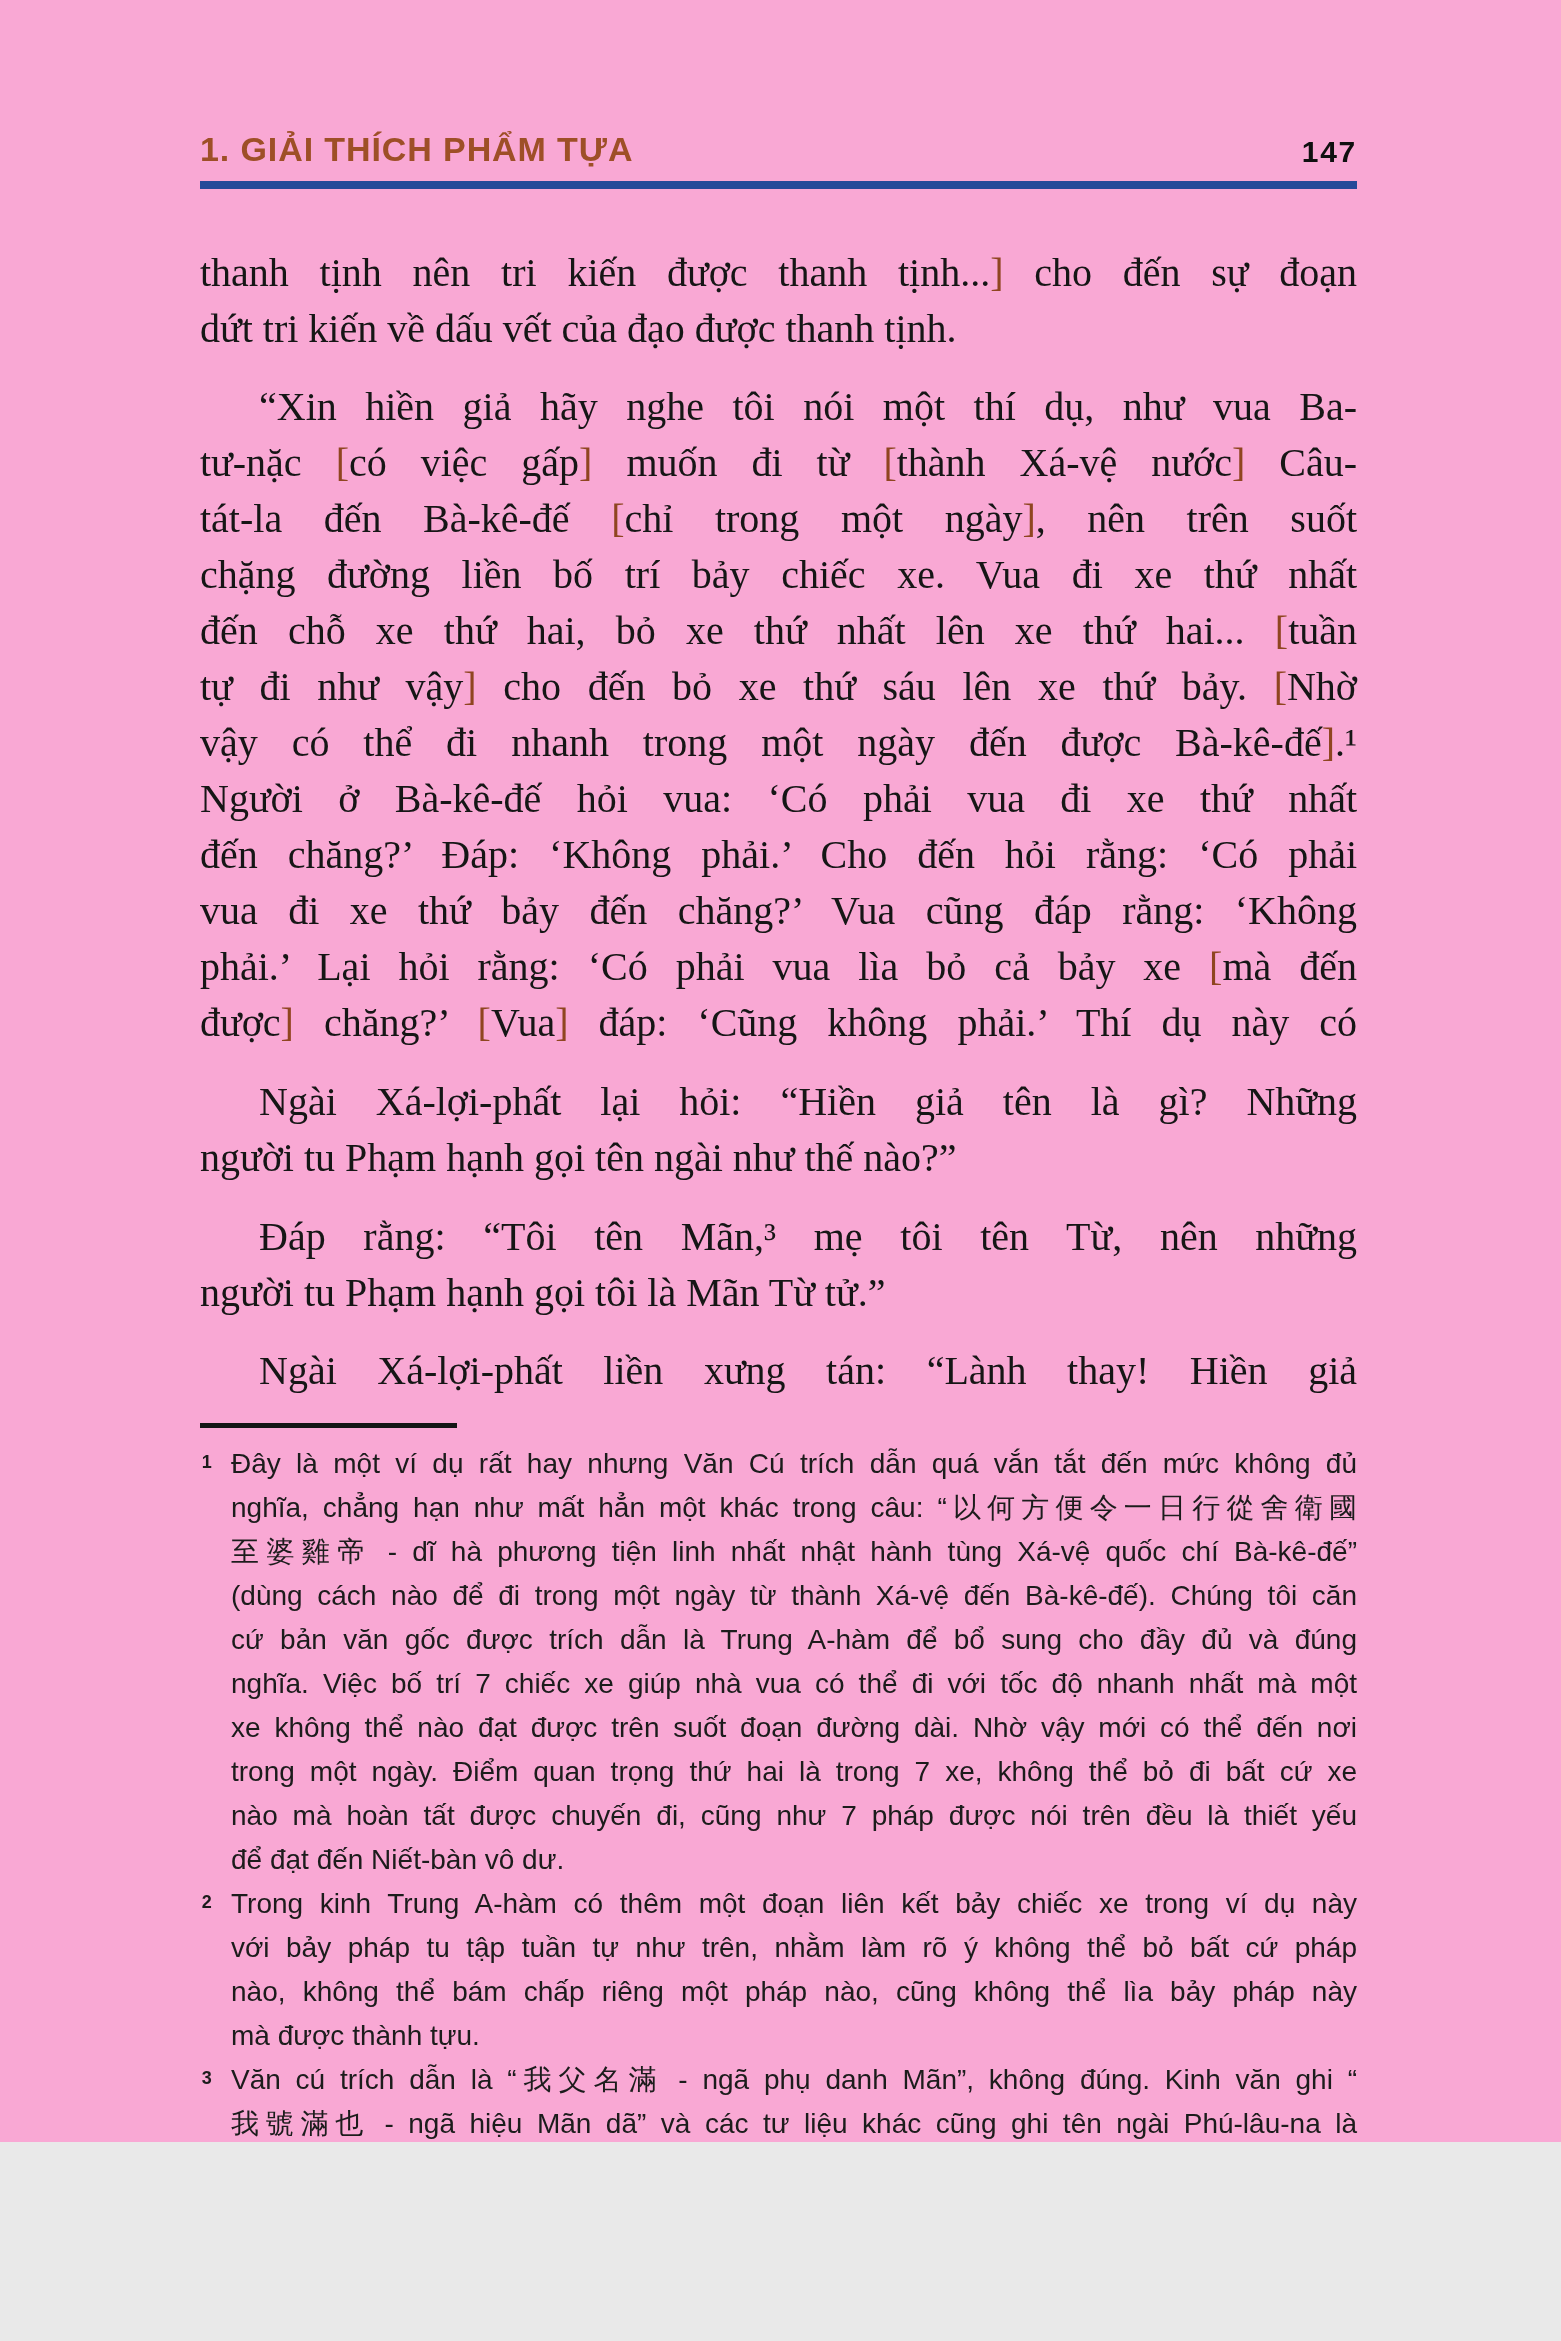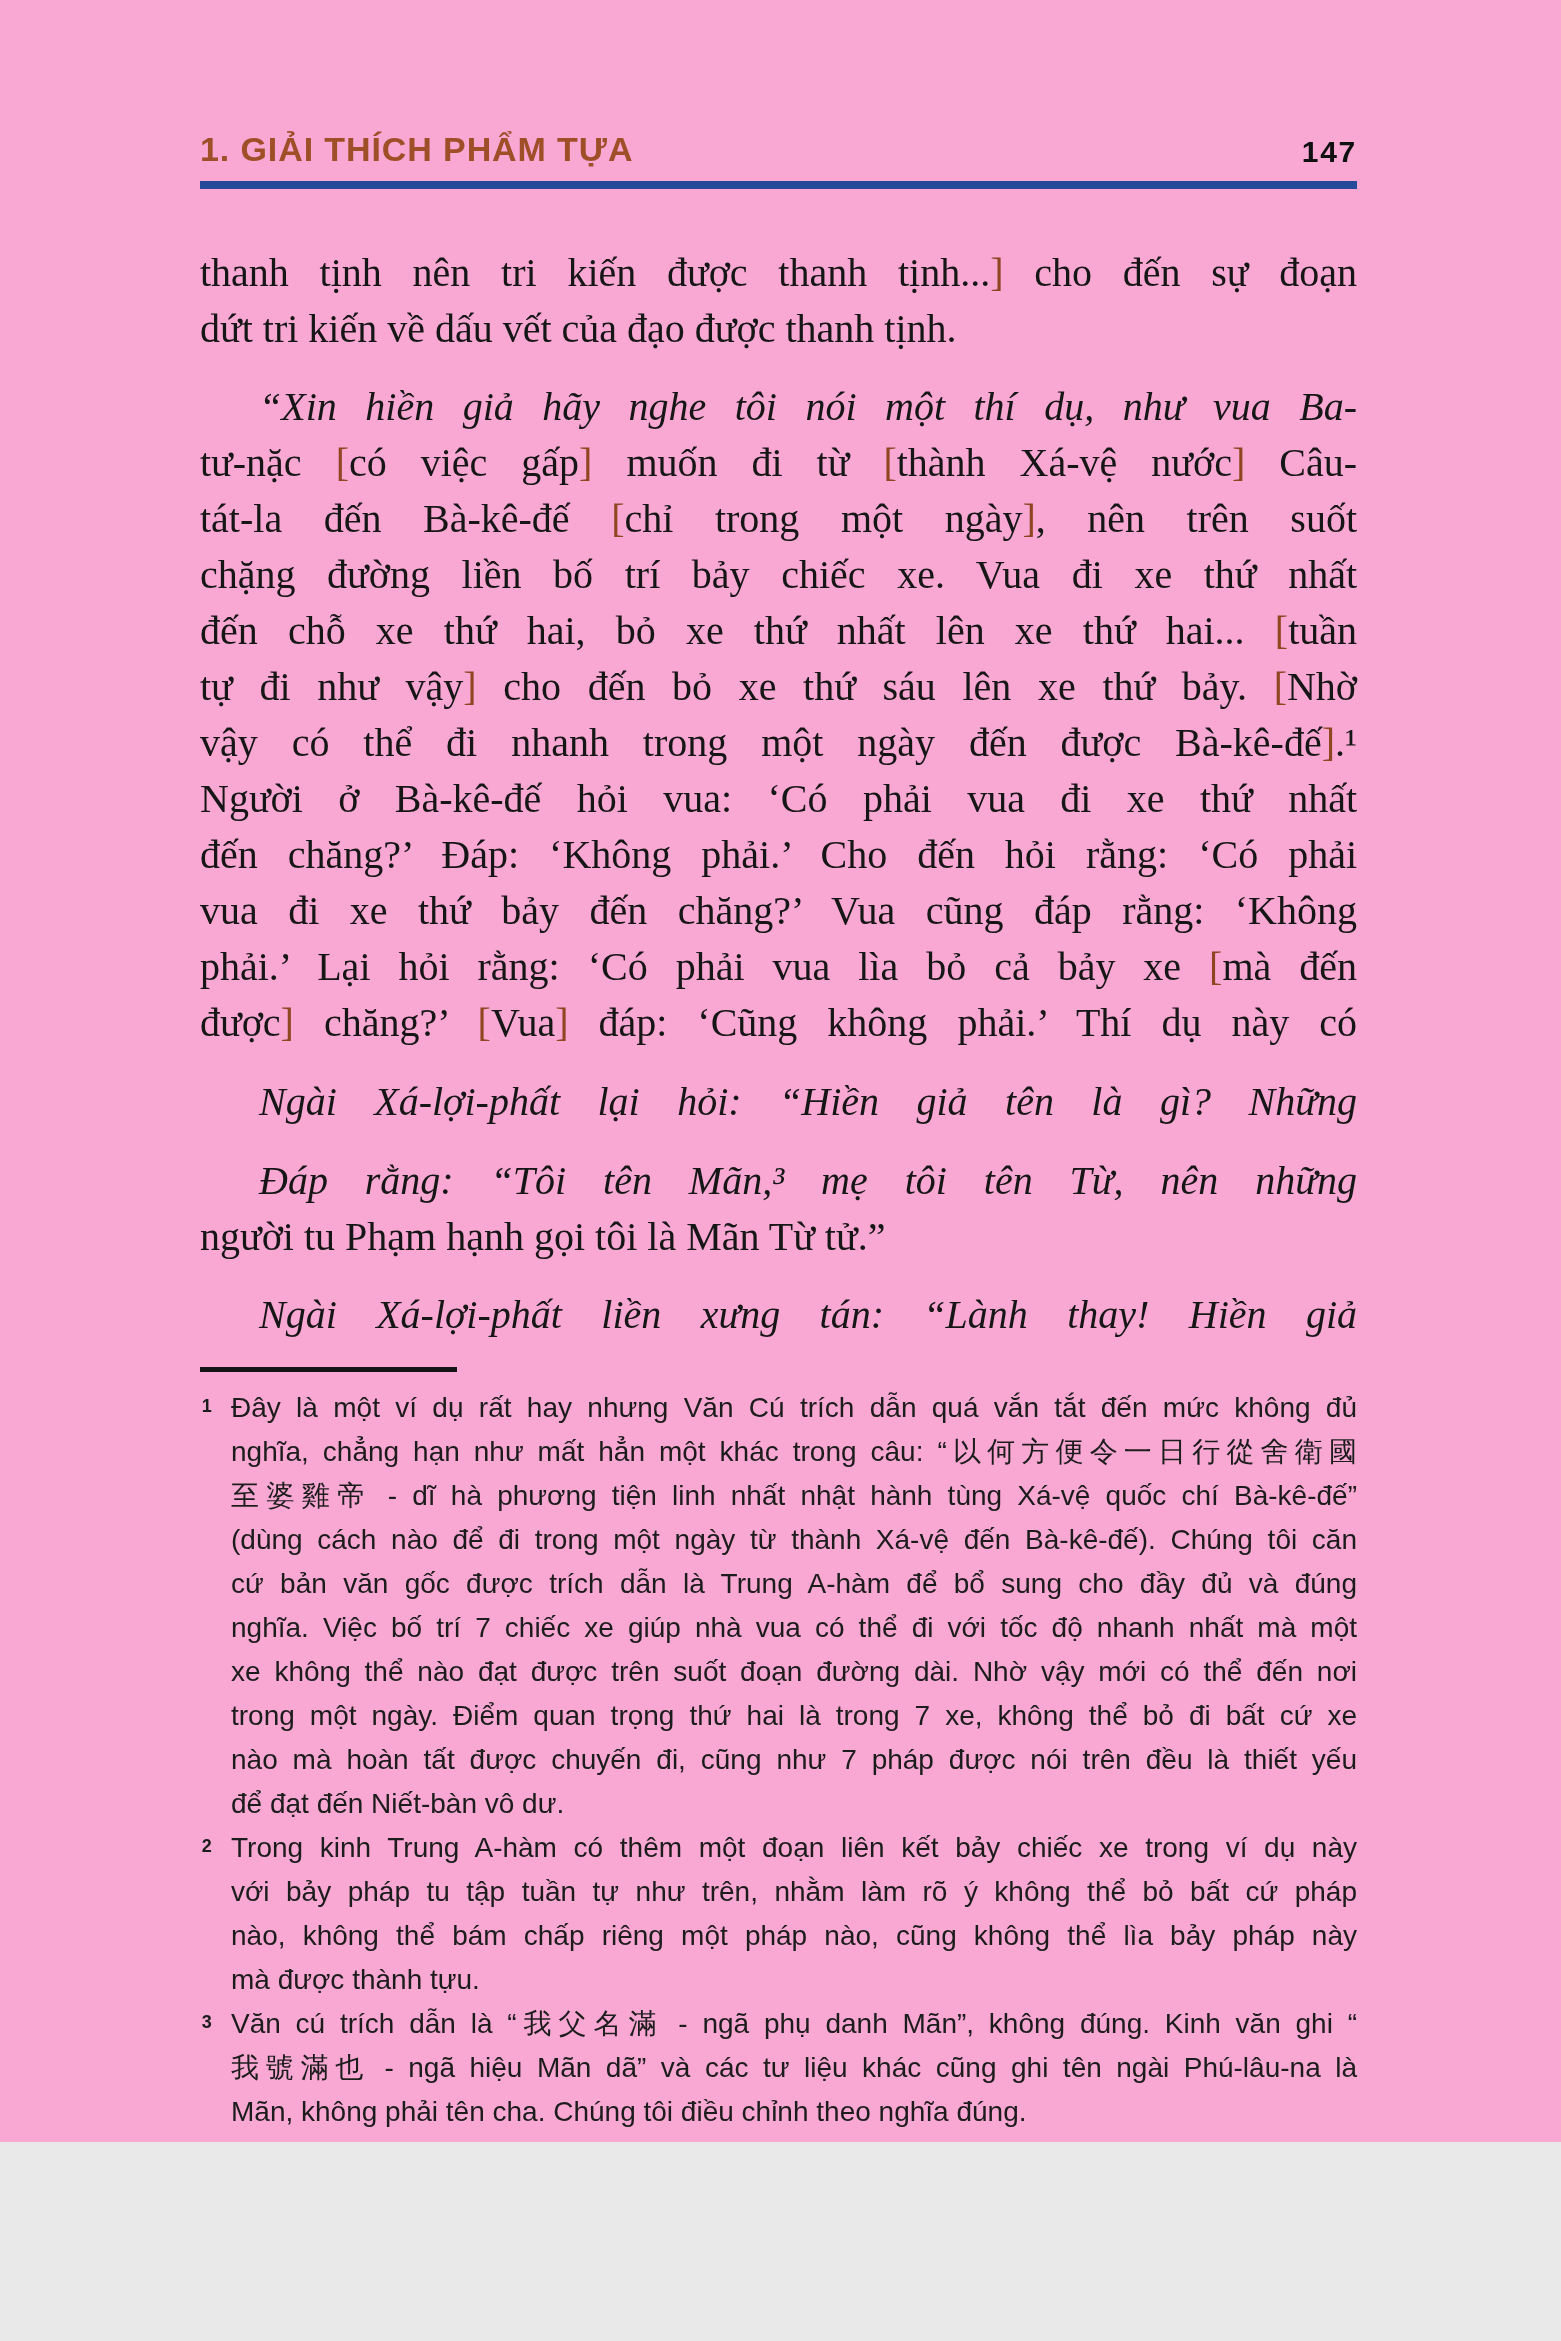--- a/index.html
+++ b/index.html
@@ -24,21 +24,21 @@
     font-family:"Liberation Sans", sans-serif;font-weight:bold;
   }
   .rh-title{font-size:34px;color:var(--accent);letter-spacing:0.9px;}
   .rh-num{font-size:30px;color:#101010;letter-spacing:1.7px;}
   .head-rule{height:7.8px;background:var(--rule);margin-top:12px;}
   main{margin-top:56px;font-size:40px;line-height:56px;}
   .para{margin:0 0 22.6px 0;}
   .para:last-child{margin-bottom:0;margin-top:12px;}
   .bline{text-align:justify;text-align-last:justify;}
   .bline.last{text-align-last:left;}
-  .bline.ind{padding-left:59px;font-style:italic;}
+  .bline.ind{padding-left:59px;}
   .bk{color:var(--bracket);}
   .fn-rule{width:257px;height:5.2px;background:#151515;margin-top:24px;}
   .footnotes{
     margin-top:14px;
     font-family:"Liberation Sans", sans-serif;
     font-size:28px;line-height:44px;color:#1c1c1c;
   }
   .fn{position:relative;padding-left:31px;}
   .fn-marker{
     position:absolute;left:1.7px;top:-2.6px;
@@ -73,20 +73,21 @@
         <div class="bline">tự đi như vậy<span class="bk">]</span> cho đến bỏ xe thứ sáu lên xe thứ bảy. <span class="bk">[</span>Nhờ</div>
         <div class="bline">vậy có thể đi nhanh trong một ngày đến được Bà-kê-đế<span class="bk">]</span>.¹</div>
         <div class="bline">Người ở Bà-kê-đế hỏi vua: ‘Có phải vua đi xe thứ nhất</div>
         <div class="bline">đến chăng?’ Đáp: ‘Không phải.’ Cho đến hỏi rằng: ‘Có phải</div>
         <div class="bline">vua đi xe thứ bảy đến chăng?’ Vua cũng đáp rằng: ‘Không</div>
         <div class="bline">phải.’ Lại hỏi rằng: ‘Có phải vua lìa bỏ cả bảy xe <span class="bk">[</span>mà đến</div>
         <div class="bline">được<span class="bk">]</span> chăng?’ <span class="bk">[</span>Vua<span class="bk">]</span> đáp: ‘Cũng không phải.’ Thí dụ này có</div>
       </div>
       <div class="para">
         <div class="bline ind">Ngài Xá-lợi-phất lại hỏi: “Hiền giả tên là gì? Những</div>
+        <div class="bline last">người tu Phạm hạnh gọi tên ngài như thế nào?”</div>
       </div>
       <div class="para">
         <div class="bline ind">Đáp rằng: “Tôi tên Mãn,³ mẹ tôi tên Từ, nên những</div>
         <div class="bline last">người tu Phạm hạnh gọi tôi là Mãn Từ tử.”</div>
       </div>
       <div class="para">
         <div class="bline ind">Ngài Xá-lợi-phất liền xưng tán: “Lành thay! Hiền giả</div>
       </div>
     </main>
 

